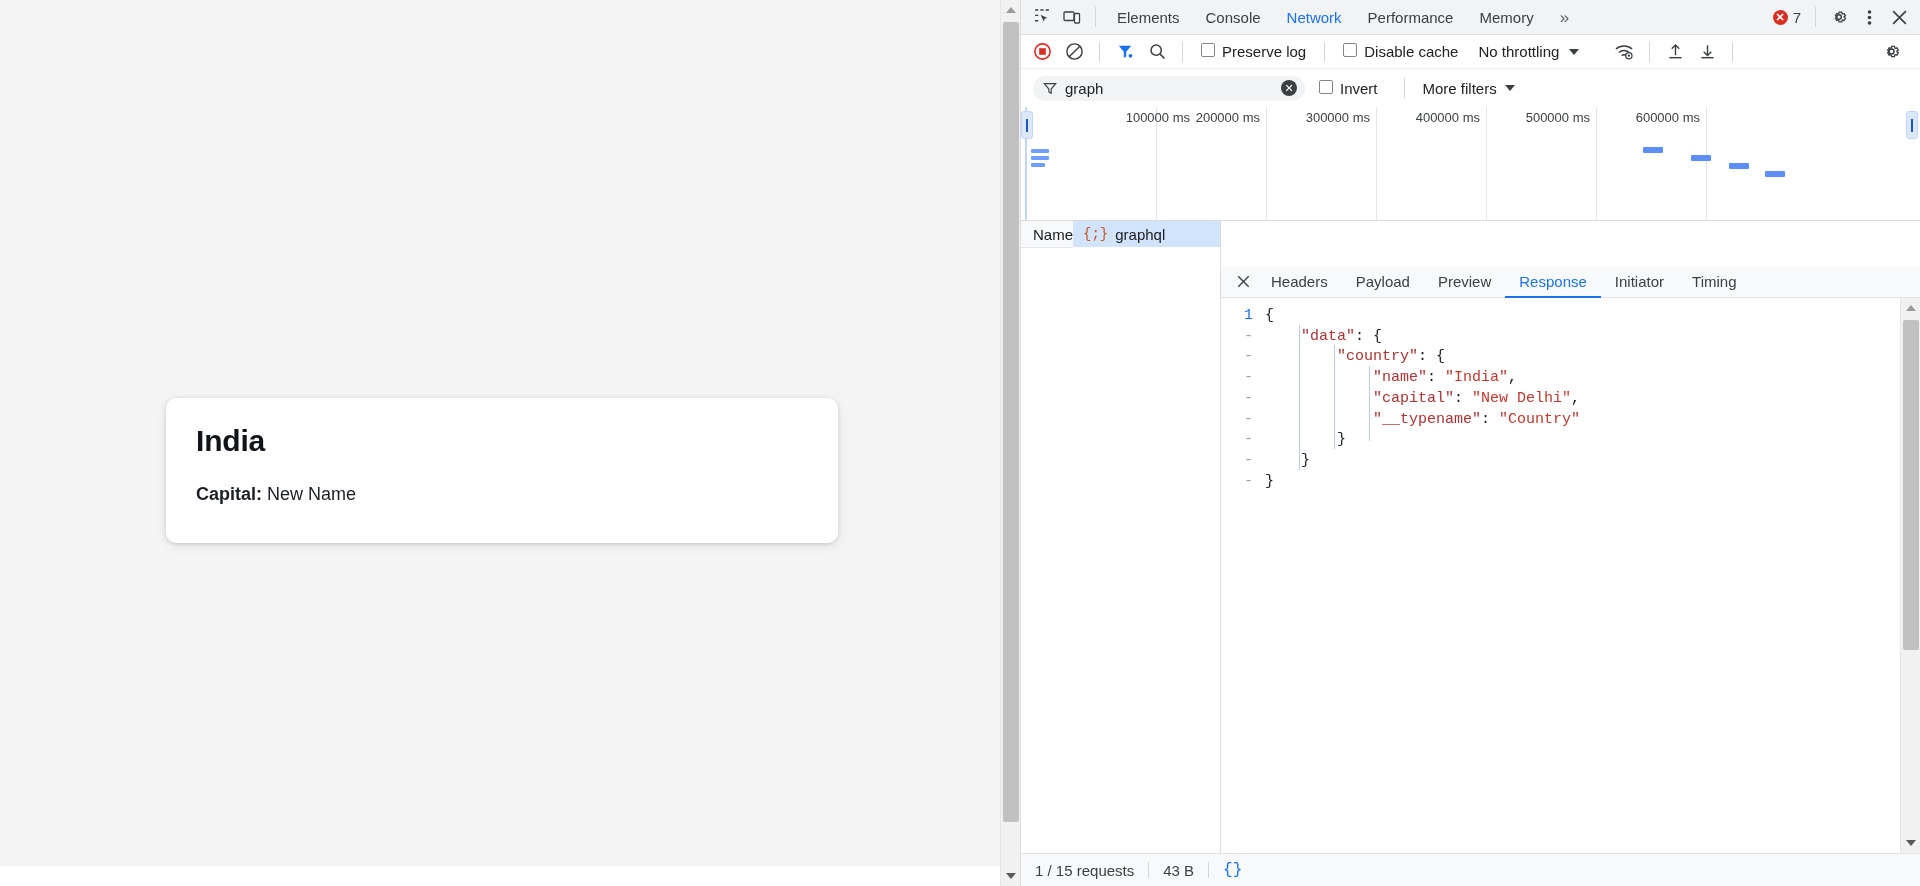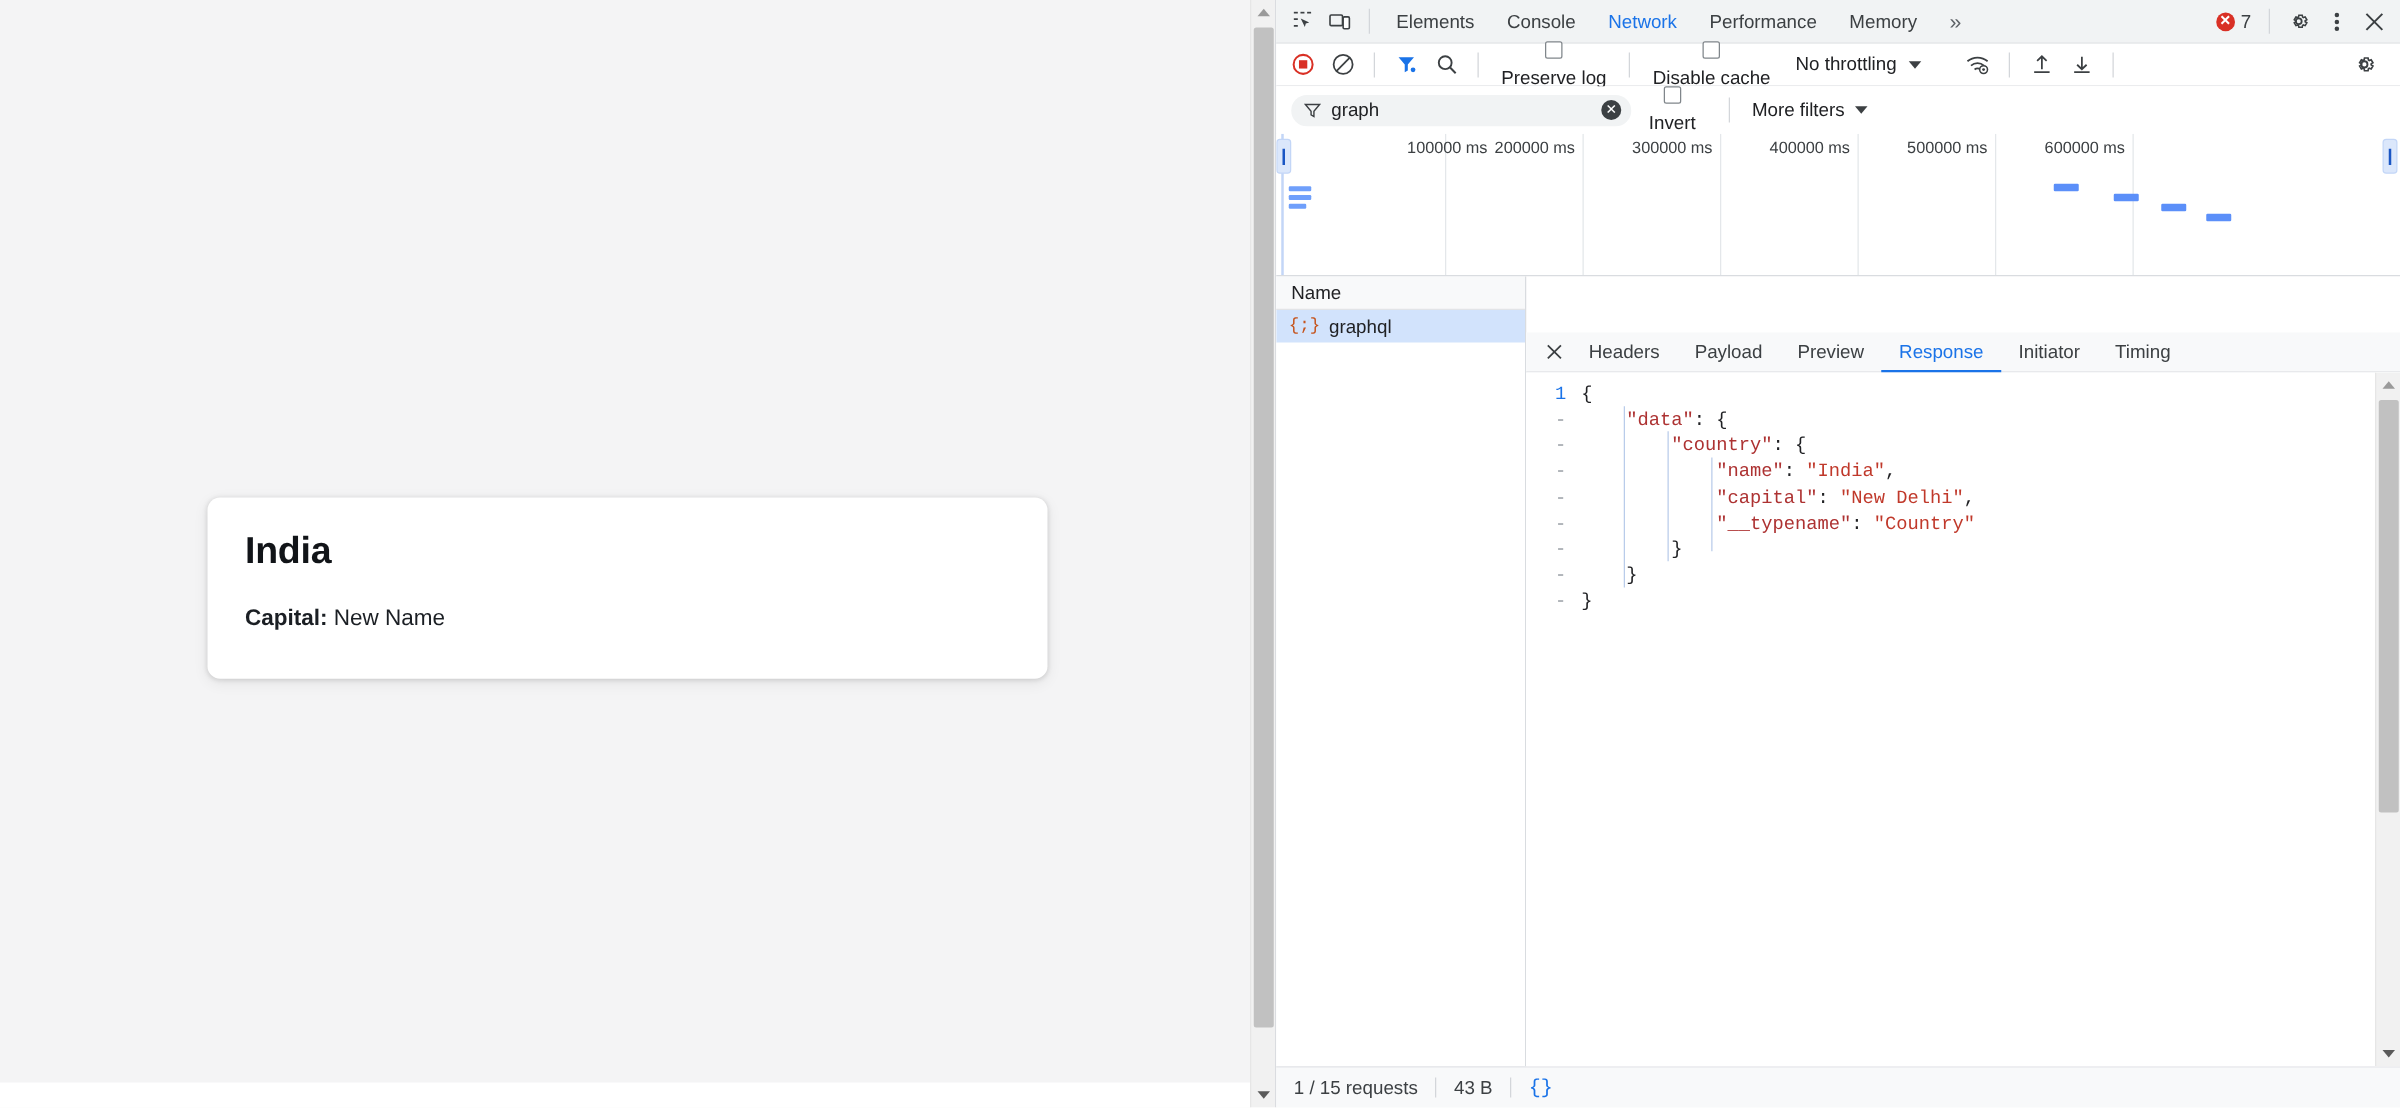--- a/index.html
+++ b/index.html
@@ -98,21 +98,21 @@
   .err-count { font-size: 15px; color: #3c4043; }
 
   
   .net-toolbar {
     height: 34px; flex: 0 0 34px;
     display: flex; align-items: center;
     padding: 0 6px; gap: 2px;
     border-bottom: 1px solid #ebecee;
     background: #fff;
   }
-  .cb-wrap { display: flex; align-items: center; gap: 7px; padding: 0 8px; cursor: pointer; white-space: nowrap; flex-direction: column; }
+  .cb-wrap { display: flex; gap: 7px; padding: 0 8px; cursor: pointer; white-space: nowrap; }
   .cbox {
     width: 14px; height: 14px; border: 1.4px solid #80868b;
     border-radius: 2px; background: #fff; flex: 0 0 14px;
   }
   .throttle {
     display: flex; align-items: center; gap: 10px;
     padding: 0 6px 0 10px; cursor: pointer; white-space: nowrap;
   }
   .caret { width: 0; height: 0; border-left: 5px solid transparent; border-right: 5px solid transparent; border-top: 6px solid #3c4043; }
 
@@ -170,21 +170,21 @@
     background: #dbe7fb; border: 1px solid #c3d6f7; border-radius: 3px;
     display: flex; align-items: center; justify-content: center; cursor: ew-resize;
   }
   .ov-handle b { width: 2px; height: 13px; background: #1a56c4; display: block; }
   .ov-window-edge { position: absolute; top: 0; bottom: 0; width: 2px; background: #c3d6f7; }
 
   
   .lower { flex: 1 1 auto; display: flex; min-height: 0; }
 
   .req-panel {
-    flex: 0 0 200px; display: flex; flex-direction: column;
+    flex: 0 0 200px; display: flex; 
     border-right: 1px solid #d9dce0; min-height: 0; background: #fff;
   }
   .req-header {
     height: 27px; flex: 0 0 27px; display: flex; align-items: center;
     padding-left: 12px; font-size: 15px; color: #202124;
     background: #f8f9fa; border-bottom: 1px solid #e2e4e7;
   }
   .req-list { flex: 1 1 auto; overflow: hidden; }
   .req-row {
     height: 26px; display: flex; align-items: center; gap: 7px;

